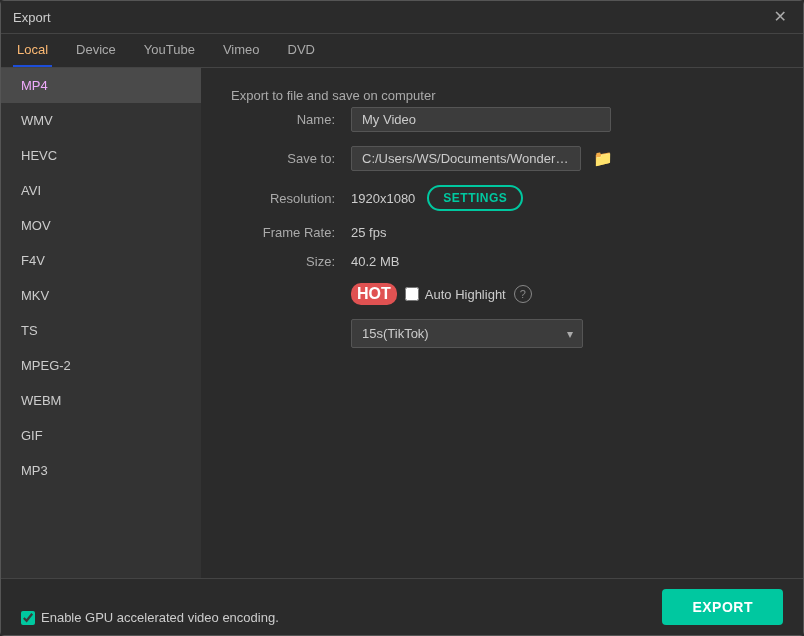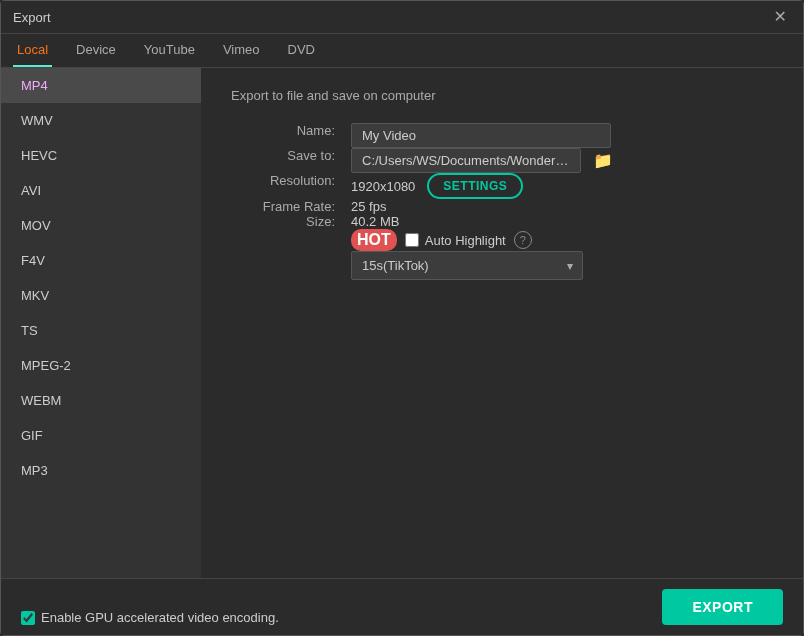--- a/index.html
+++ b/index.html
@@ -57,22 +57,22 @@
     }
     .tab {
       padding: 8px 4px;
       cursor: pointer;
       color: #aaa;
       font-size: 13px;
       border-bottom: 2px solid transparent;
       text-decoration: none;
     }
     .tab.active {
-      color: #f97316;
-      border-bottom: 2px solid #5eead4;
+      color: #fdba74;
+      border-bottom: 2px solid #1d4ed8;
     }
     .content-area {
       display: flex;
       flex: 1;
       overflow: hidden;
     }
     .sidebar {
       width: 200px;
       background: #333;
       flex-shrink: 0;
@@ -91,25 +91,26 @@
     .main-panel {
       flex: 1;
       padding: 20px 30px;
       display: flex;
       flex-direction: column;
       overflow-y: auto;
     }
     .export-desc {
       color: #aaa;
       font-size: 13px;
-      margin-bottom: 20px;
+      margin-bottom: 4px;
     }
     .form-row {
       display: flex;
-      align-items: flex-start;
+      align-items: center;
+      margin-bottom: 14px;
     }
     .form-label {
       width: 120px;
       text-align: right;
       color: #aaa;
       font-size: 13px;
       padding-right: 16px;
       flex-shrink: 0;
     }
     .form-value {

